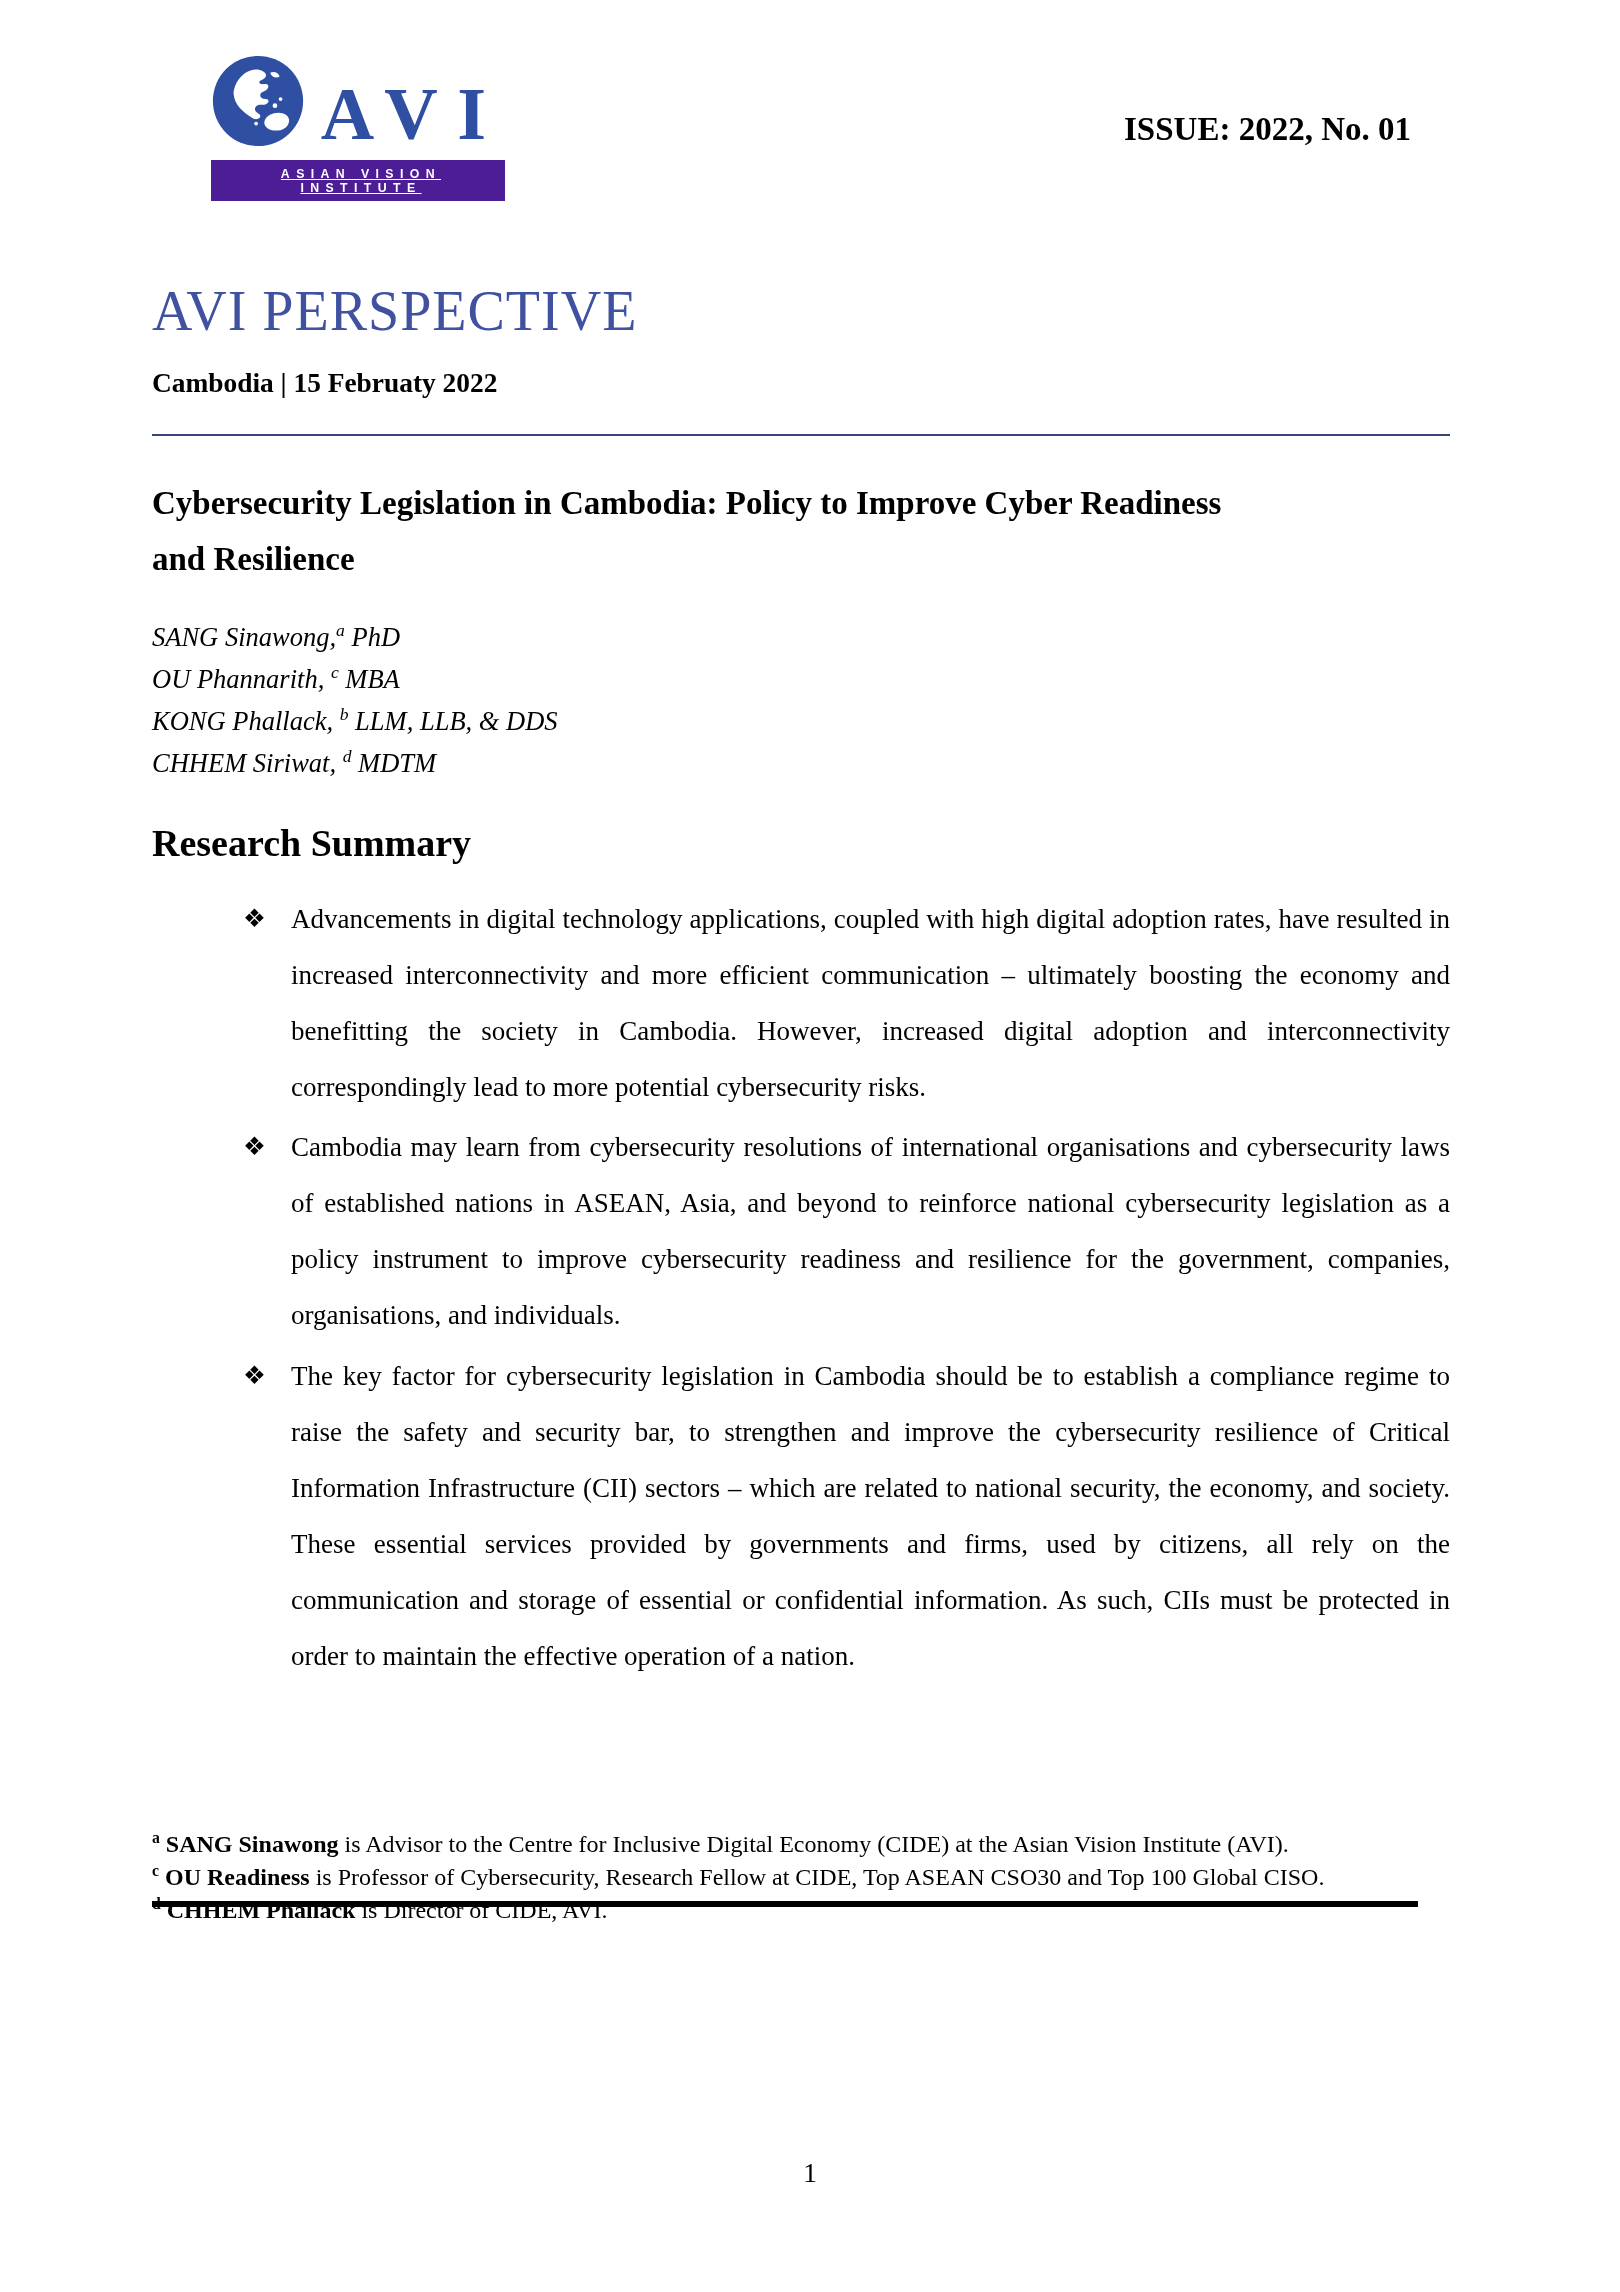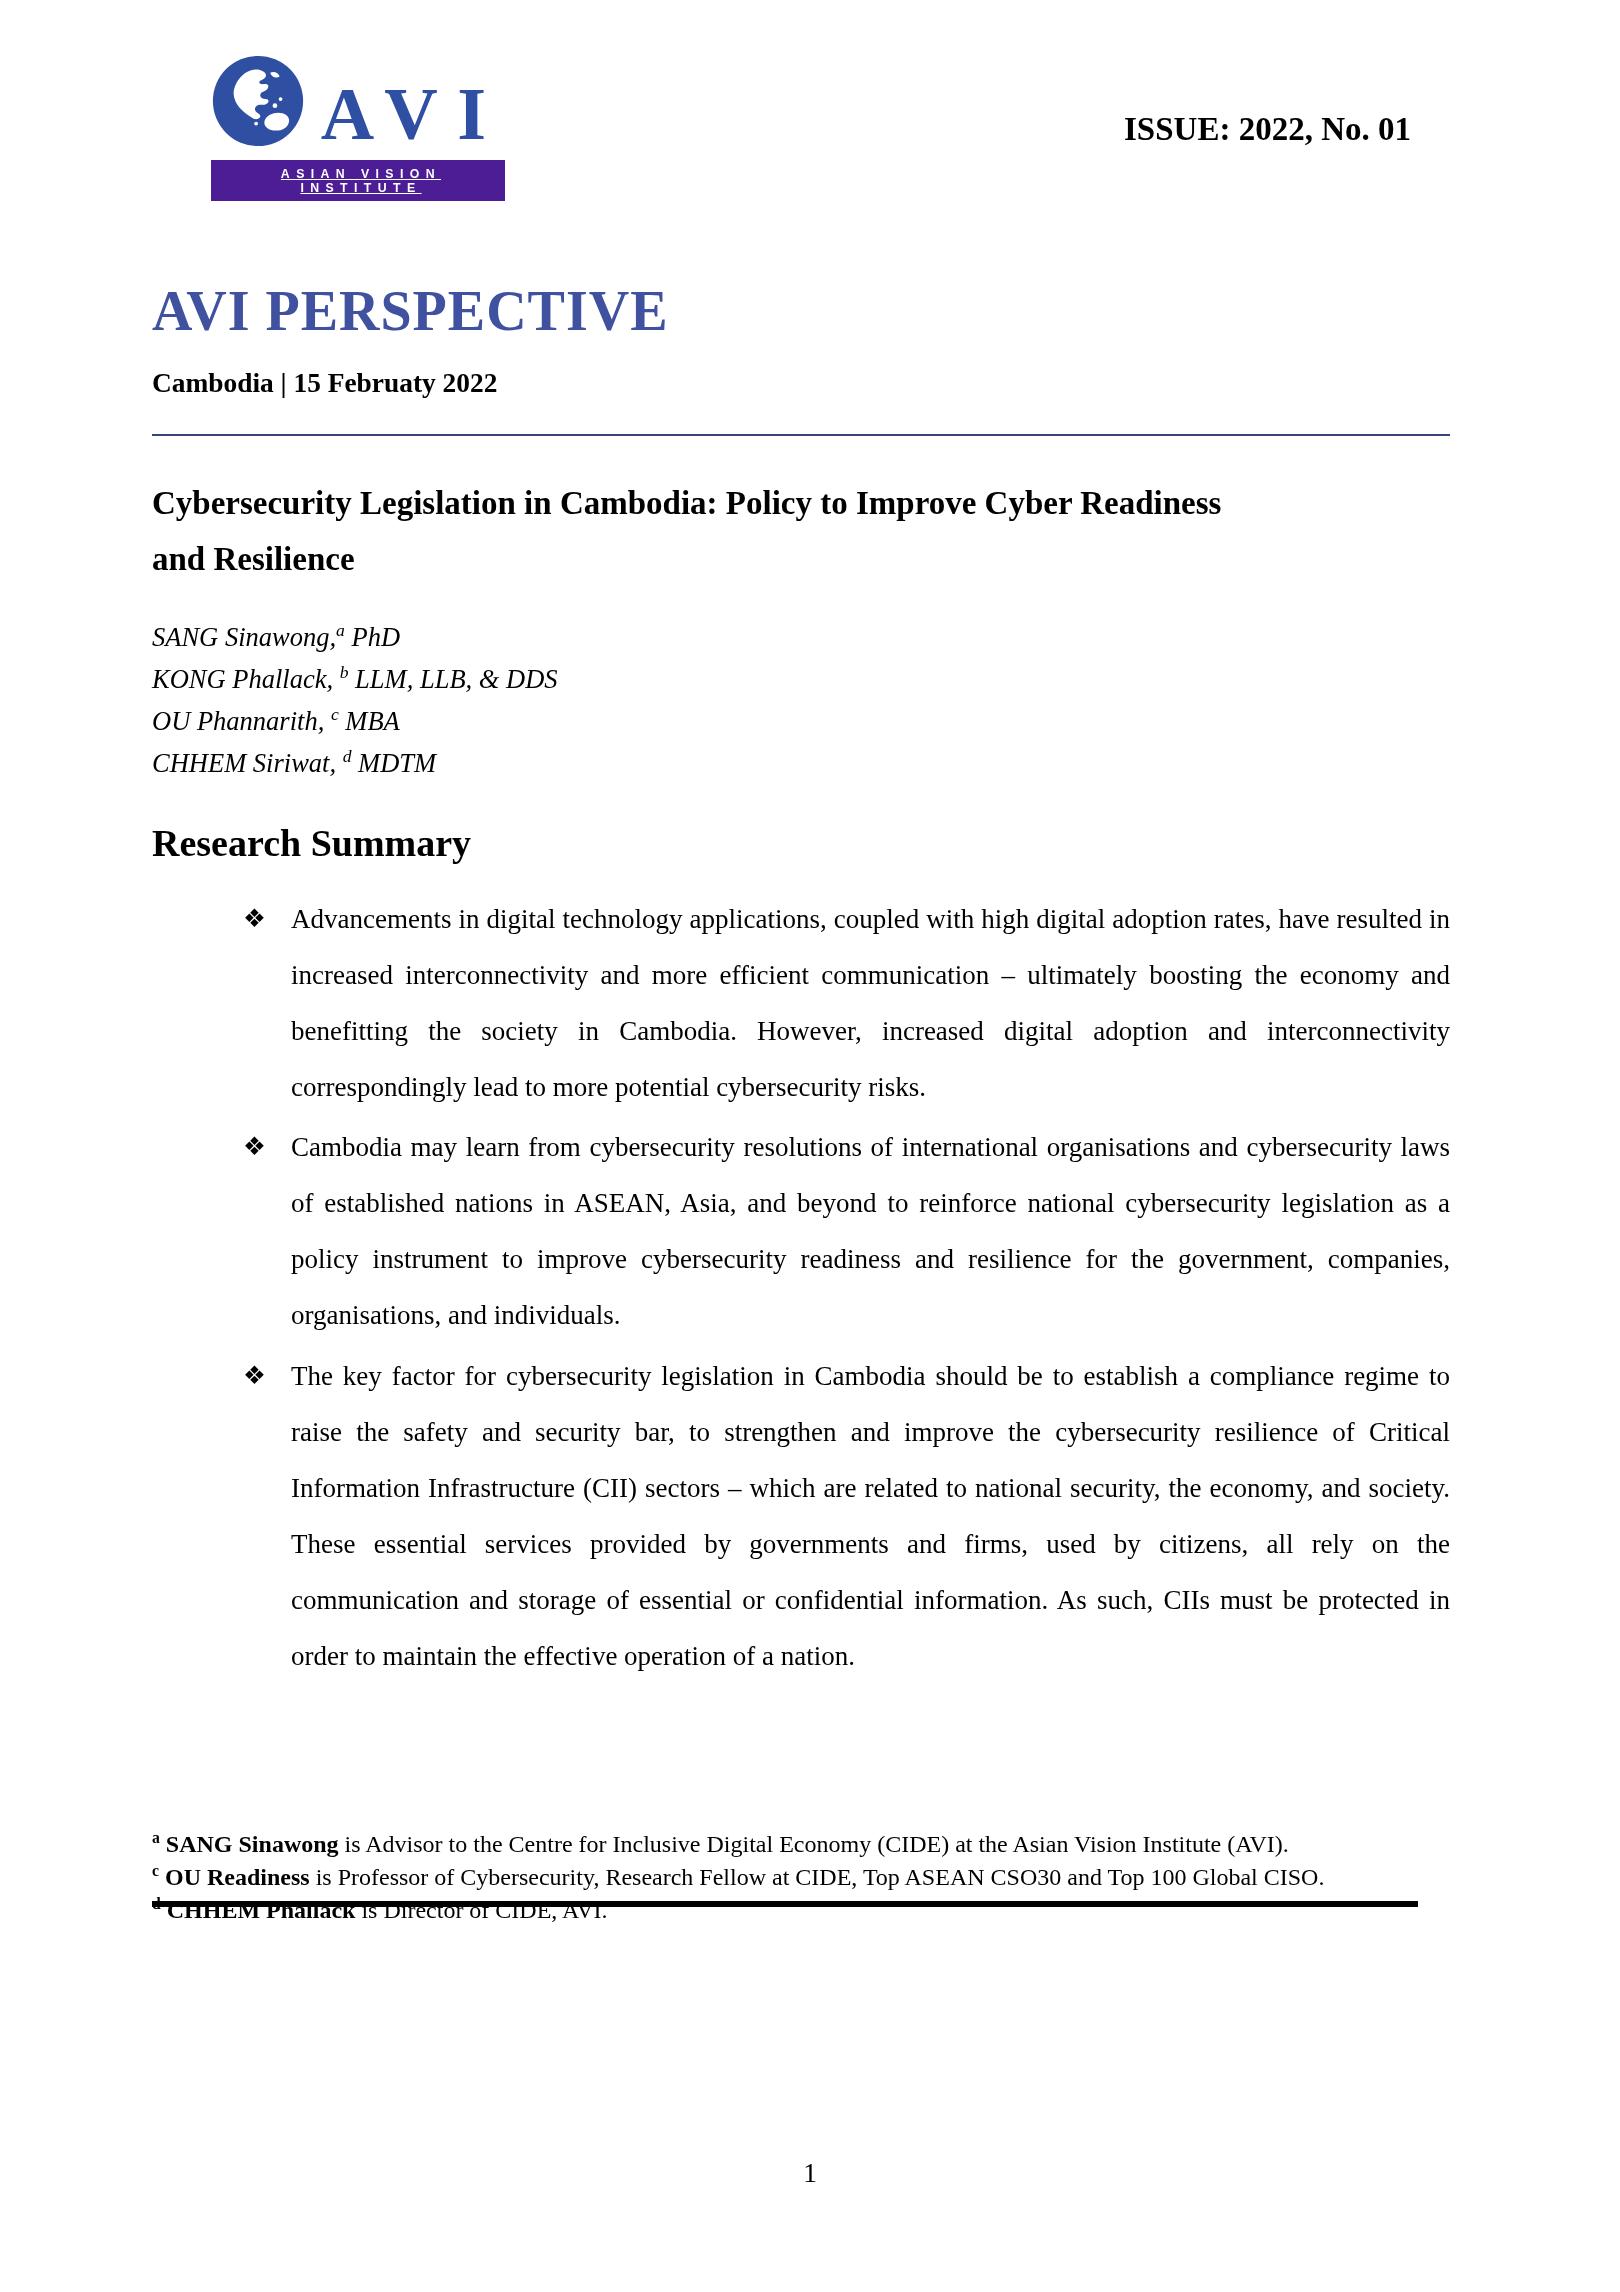--- a/index.html
+++ b/index.html
@@ -66,21 +66,21 @@
   .issue {
     margin-top: 57px;
     margin-right: 39px;
     font-weight: bold;
     font-size: 33px;
     white-space: nowrap;
   }
   
   .masthead-title {
     margin-top: 78px;
-    font-weight: bold;
+    font-weight: normal;
     font-size: 56px;
     letter-spacing: 1px;
     color: #3F519F;
   }
   .dateline {
     margin-top: 25.5px;
     font-weight: bold;
     font-size: 27.4px;
   }
   .divider {
@@ -192,22 +192,22 @@
 
   <div class="masthead-title">AVI PERSPECTIVE</div>
   <div class="dateline">Cambodia | 15 Februaty 2022</div>
 
   <hr class="divider">
 
   <div class="article-title">Cybersecurity Legislation in Cambodia: Policy to Improve Cyber Readiness and Resilience</div>
 
   <div class="authors">
     <div><span>SANG Sinawong,</span><sup>a</sup><span> PhD</span></div>
+    <div><span>OU Phannarith, </span><sup>c</sup><span> MBA</span></div>
     <div><span>KONG Phallack, </span><sup>b</sup><span> LLM, LLB, &amp; DDS</span></div>
-    <div><span>OU Phannarith, </span><sup>c</sup><span> MBA</span></div>
     <div><span>CHHEM Siriwat, </span><sup>d</sup><span> MDTM</span></div>
   </div>
 
   <div class="section-heading">Research Summary</div>
 
   <ul class="summary-list">
     <li>
       <span class="marker">❖</span>
       <span>Advancements in digital technology applications, coupled with high digital adoption rates, have resulted in increased interconnectivity and more efficient communication – ultimately boosting the economy and benefitting the society in Cambodia. However, increased digital adoption and interconnectivity correspondingly lead to more potential cybersecurity risks.</span>
     </li>

